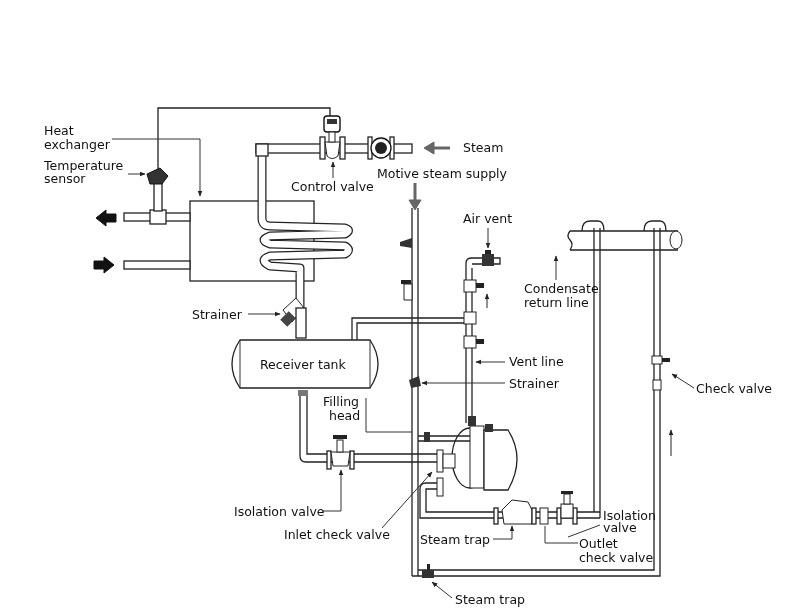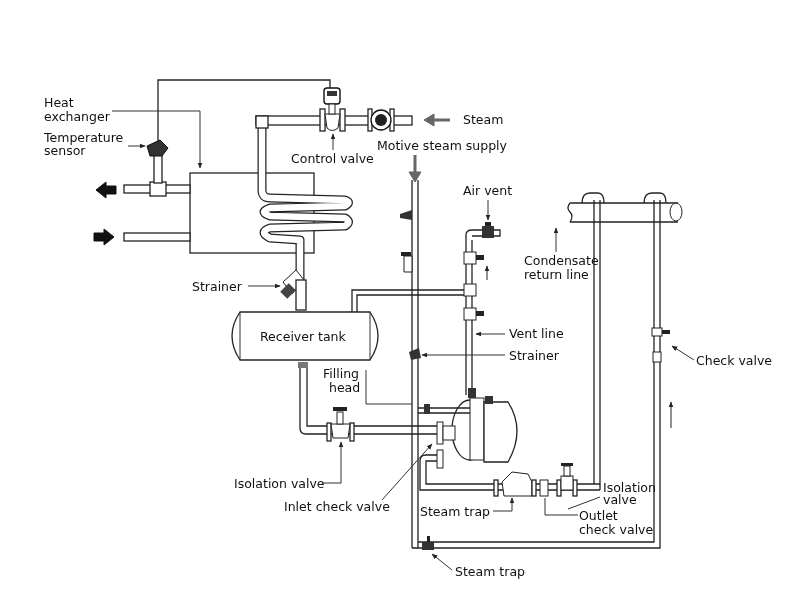--- a/index.html
+++ b/index.html
@@ -1,17 +1,17 @@
 <!DOCTYPE html>
 <html><head>
 <meta charset="utf-8">
 <style>
   html,body{margin:0;padding:0;background:#fff;}
   body{width:800px;height:613px;overflow:hidden;}
-  #stage{position:relative;width:800px;height:433px;}
+  #stage{position:relative;width:800px;height:433px;margin-top:28px;}
   svg{position:absolute;left:0;top:0;}
   .lbl{font-family:"DejaVu Sans",sans-serif;font-size:12.5px;fill:#111;}
   .pipe{fill:#fff;stroke:#222;stroke-width:1.3;}
   .line{fill:none;stroke:#222;stroke-width:1.3;}
   .thin{fill:none;stroke:#333;stroke-width:1;}
   .blk{fill:#111;stroke:#111;}
   .grey{fill:#666;stroke:#666;}
 </style>
 </head>
 <body>

